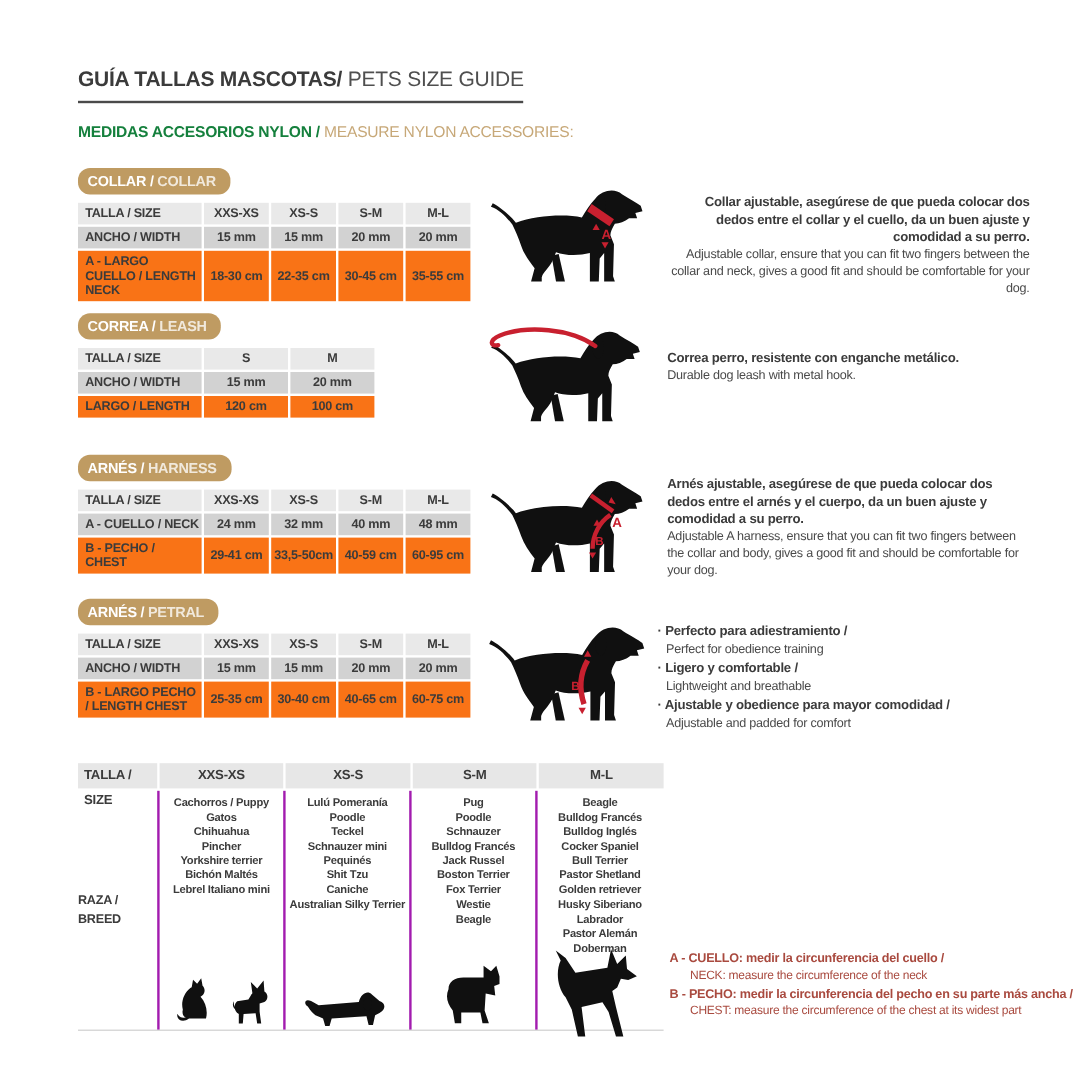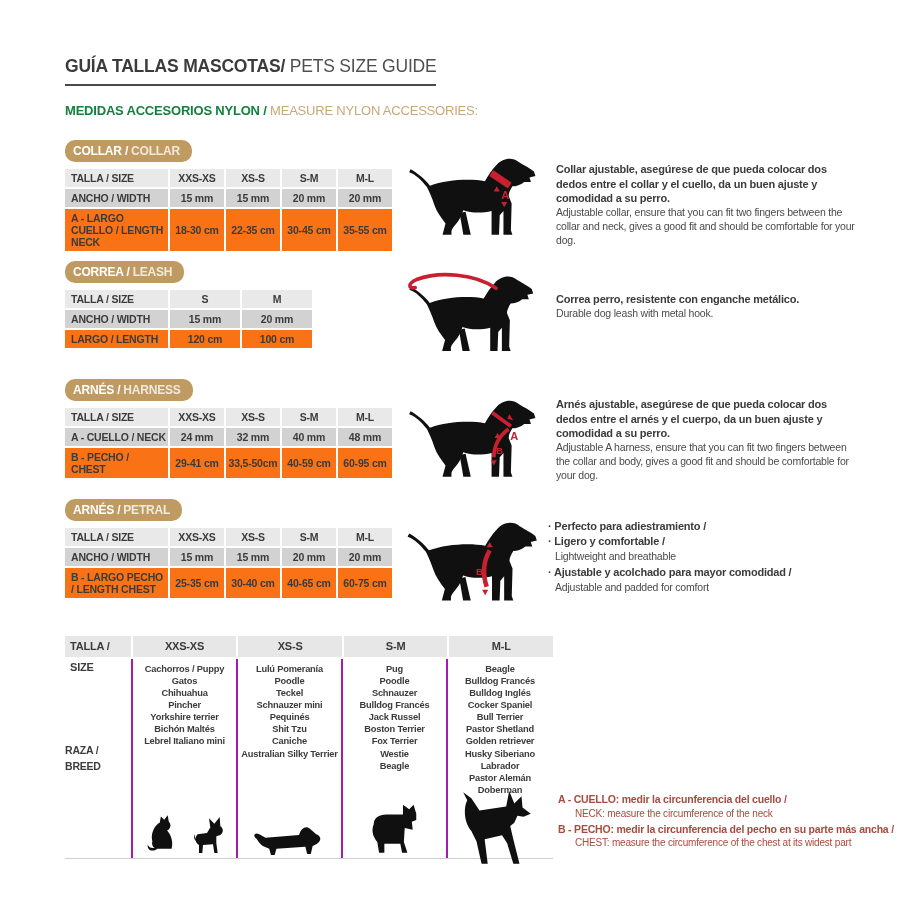--- a/index.html
+++ b/index.html
@@ -115,21 +115,21 @@
   </tr>
 </tbody>
   </table>
 <svg class="abs" style="left:397px; top:147px;" width="152" height="104" viewBox="0 0 200 140">
   <use href="#dog-sil"></use>
   <polygon class="mark" points="127,31 152,48 147,56 122,39"></polygon>
   <polygon class="mark" points="128,60 136,60 132,53"></polygon>
   <text class="mark" x="138" y="70">A</text>
   <polygon class="mark" points="138,74 146,74 142,81"></polygon>
 </svg>
-<div class="abs desc" style="left:556px; top:162px;">
+<div class="abs desc" style="left:556px; top:162px;text-align:right;">
   <div class="desc-es">Collar ajustable, asegúrese de que pueda colocar dos dedos entre el collar y el cuello, da un buen ajuste y comodidad a su perro.</div>
   <div class="desc-en">Adjustable collar, ensure that you can fit two fingers between the collar and neck, gives a good fit and should be comfortable for your dog.</div>
 </div>
 
 <div class="abs" style="left:65px; top:261px;">
   <div class="badge"><span>CORREA /</span><span class="badge-en">LEASH</span></div>
 </div>
 <table class="spec abs" style="left:63px; top:288px;">
   <tbody>
       <tr class="hdr">
@@ -231,23 +231,24 @@
   </table>
 <svg class="abs" style="left:397px; top:510px;" width="152" height="108" viewBox="0 0 200 140">
   <use href="#dog-sil"></use>
   <path class="mark-stroke" d="M122,52 C114,66 112,82 118,100" stroke-width="6"></path>
   <polygon class="mark" points="118,48 126,48 122,41"></polygon>
   <text class="mark" x="104" y="84" style="font-size:13px">B</text>
   <polygon class="mark" points="112,104 120,104 116,111"></polygon>
 </svg>
 <div class="abs bullets" style="left:548px; top:519px;">
   <div class="bullet-es">Perfecto para adiestramiento /</div>
+  <div class="bullet-en">Perfect for obedience training</div>
   <div class="bullet-es">Ligero y comfortable /</div>
   <div class="bullet-en">Lightweight and breathable</div>
-  <div class="bullet-es">Ajustable y acolchado para mayor comodidad /</div>
+  <div class="bullet-es">Ajustable y obedience para mayor comodidad /</div>
   <div class="bullet-en">Adjustable and padded for comfort</div>
 </div>
 
 <div class="abs bt">
   <div class="bt-header">
     <div class="bt-h first">TALLA /  SIZE</div>
     <div class="bt-h col">XXS-XS</div>
     <div class="bt-h col">XS-S</div>
     <div class="bt-h col">S-M</div>
     <div class="bt-h col">M-L</div>

